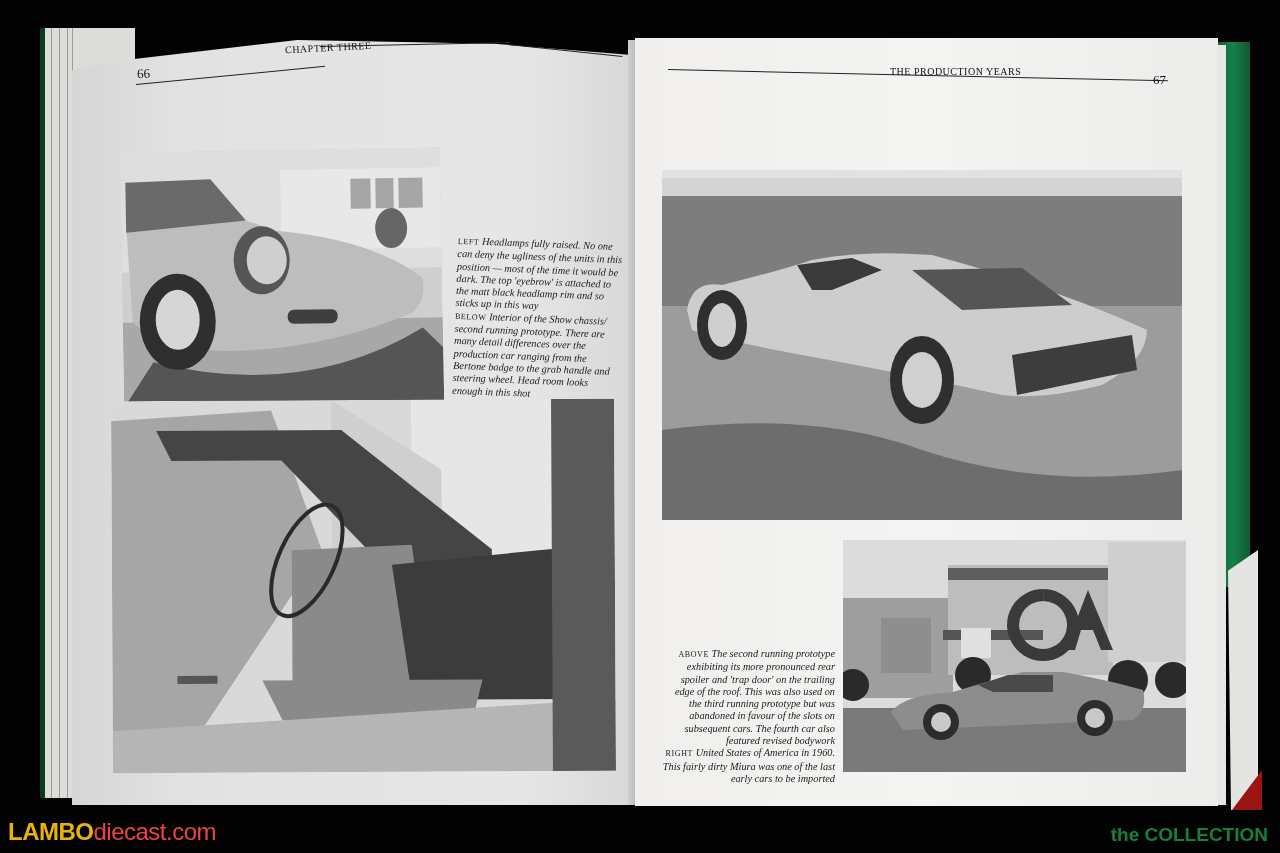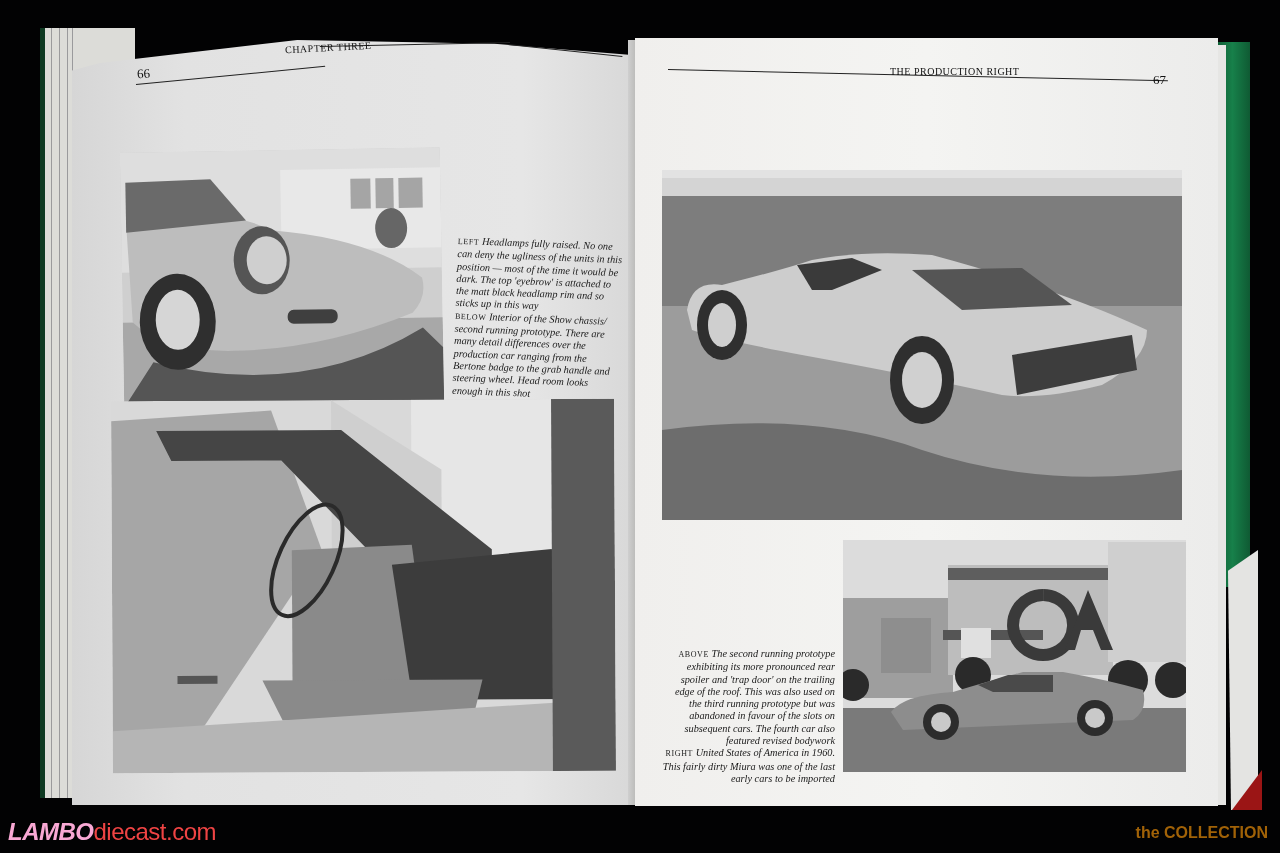--- a/index.html
+++ b/index.html
@@ -26,23 +26,23 @@
     
     .photo { overflow:hidden; }
     .photo svg { display:block; }
 
     
     .caption { font-family:"Liberation Serif", serif; font-style:italic; font-size:10.3px; line-height:12.3px; color:#1a1a1a; }
     .caption .sc { font-style:normal; font-size:8px; letter-spacing:0.6px; text-transform:uppercase; }
 
     
     .wm-left { left:8px; top:818px; font-family:"Liberation Sans", sans-serif; font-size:24px; letter-spacing:-0.5px; }
-    .wm-left .brand { color:#f9a8d4; font-weight:bold;font-style:italic; }
+    .wm-left .brand { color:#eab308; font-weight:bold; }
     .wm-left .rest { color:#ef4444; }
-    .wm-right { right:12px; top:824px; font-family:"Liberation Sans", sans-serif; font-size:16px; font-weight:bold; color:#a16207; }
+    .wm-right { right:12px; top:824px; font-family:"Liberation Sans", sans-serif; font-size:19px; font-weight:bold; color:#15803d; }
   </style>
 </head>
 <body>
 
 <div class="abs cover-left"></div>
 <div class="abs stack-left">
   <div class="leaf" style="left:6px"></div>
   <div class="leaf" style="left:14px"></div>
   <div class="leaf" style="left:22px"></div>
   <div class="leaf" style="left:27px"></div>
@@ -104,21 +104,21 @@
   <br>
   <span class="sc">BELOW</span>
   <span>Interior of the Show chassis/ second running prototype. There are many detail differences over the production car ranging from the Bertone badge to the grab handle and steering wheel. Head room looks enough in this shot</span>
 </div>
 
 <div class="abs gutter"></div>
 
 <div class="abs page-right"></div>
 
 <div class="abs rule" style="left:668px;top:69px;width:500px;transform:rotate(1.3deg);"></div>
-<div class="abs runhead" style="left:890px;top:66px;">THE PRODUCTION RIGHT</div>
+<div class="abs runhead" style="left:890px;top:66px;">THE PRODUCTION YEARS</div>
 <div class="abs pagenum" style="left:1153px;top:72px;">67</div>
 
 <div class="abs photo" style="left:662px;top:170px;width:520px;height:350px;">
   <svg width="520" height="350" viewBox="0 0 520 350">
     <rect width="520" height="350" fill="#8a8a8a"></rect>
     <rect x="0" y="0" width="520" height="18" fill="#e2e2e2"></rect>
     <rect x="0" y="8" width="520" height="18" fill="#d4d4d4"></rect>
     <rect x="0" y="26" width="520" height="110" fill="#7d7d7d"></rect>
     <rect x="0" y="136" width="520" height="214" fill="#9c9c9c"></rect>
     <path d="M0 260 Q150 240 260 280 Q380 320 520 300 L520 350 L0 350 Z" fill="#6d6d6d"></path>

